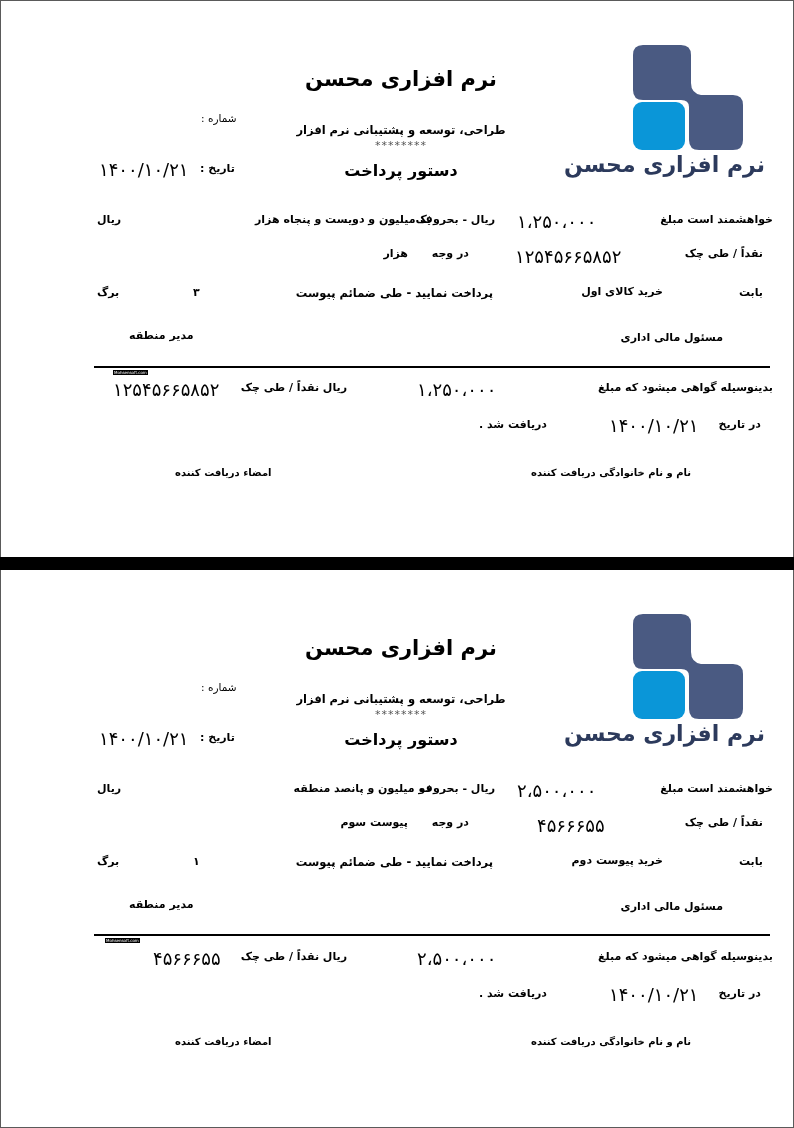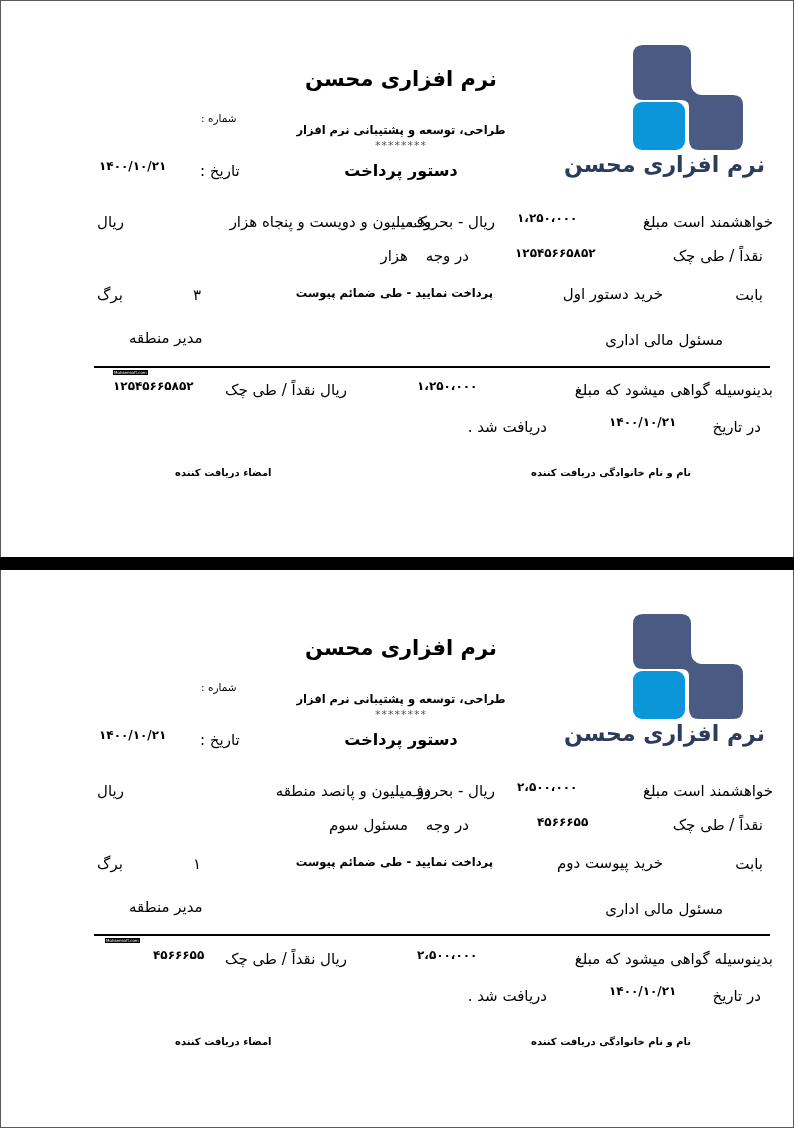--- a/index.html
+++ b/index.html
@@ -13,22 +13,22 @@
     .page.bottom { top: 570px; height: 558px; border-top: none; }
     .divider-band {
       position: absolute; left: 0; top: 557px; width: 794px; height: 14px; background: #000;
     }
     .abs { position: absolute; white-space: nowrap; direction: rtl; unicode-bidi: plaintext; }
     .t-title { font-size: 21px; font-weight: bold; }
     .t-sub { font-size: 11.5px; font-weight: bold; text-align: center; }
     .t-stars { font-size: 11px; color: #555; letter-spacing: 1px; }
     .t-heading { font-size: 16px; font-weight: bold; }
     .t-small { font-size: 10.5px; }
-    .t-body { font-size: 15px; font-weight: normal; }
-    .t-num { font-size: 12px; font-weight: bold; letter-spacing: 0.5px; }
+    .t-body { font-size: 11px; font-weight: bold; }
+    .t-num { font-size: 18px; font-weight: normal; letter-spacing: 0.5px; }
     .t-sig { font-size: 10px; font-weight: bold; }
     .sep-line { position: absolute; height: 2px; background: #000; }
     .watermark { position: absolute; font-size: 4px; background: #000; color: #fff; padding: 0 1px; line-height: 5px; }
     .logo { position: absolute; width: 140px; height: 150px; }
     .logo-text { position: absolute; font-size: 22px; font-weight: bold; color: #2c3a5c; direction: rtl; white-space: nowrap; letter-spacing: -0.5px; }
   </style>
 </head>
 <body>
 
 <div class="page top">
@@ -52,21 +52,21 @@
   <div class="abs t-body" style="right:298px; top:212px;">ریال - بحروف</div>
   <div class="abs t-body" style="right:362px; top:212px;">یک‌میلیون و دویست و پنجاه هزار</div>
   <div class="abs t-body" style="left:96px; top:212px;">ریال</div>
 
   <div class="abs t-body" style="right:30px; top:246px;">نقداً / طی چک</div>
   <div class="abs t-num" style="left:514px; top:245px;">۱۲۵۴۵۶۶۵۸۵۲</div>
   <div class="abs t-body" style="right:324px; top:246px;">در وجه</div>
   <div class="abs t-body" style="right:385px; top:246px;">هزار</div>
 
   <div class="abs t-body" style="right:30px; top:285px;">بابت</div>
-  <div class="abs t-body" style="right:130px; top:284px;">خرید دستور اول</div>
+  <div class="abs t-body" style="right:130px; top:284px;">خرید کالای اول</div>
   <div class="abs t-sub" style="right:300px; top:285px;">پرداخت نمایید - طی ضمائم پیوست</div>
   <div class="abs t-body" style="left:192px; top:285px;">۳</div>
   <div class="abs t-body" style="left:96px; top:285px;">برگ</div>
 
   <div class="abs t-body" style="right:70px; top:330px;">مسئول مالی اداری</div>
   <div class="abs t-body" style="left:128px; top:328px;">مدیر منطقه</div>
 
   <div class="sep-line" style="left:93px; top:365px; width:676px;"></div>
   <div class="watermark" style="left:112px; top:369px;">Mohsensoft.com</div>
 
@@ -103,21 +103,21 @@
 
   <div class="abs t-body" style="right:20px; top:212px;">خواهشمند است مبلغ</div>
   <div class="abs t-num" style="left:516px; top:210px;">۲،۵۰۰،۰۰۰</div>
   <div class="abs t-body" style="right:298px; top:212px;">ریال - بحروف</div>
   <div class="abs t-body" style="right:362px; top:212px;">دو میلیون و پانصد منطقه</div>
   <div class="abs t-body" style="left:96px; top:212px;">ریال</div>
 
   <div class="abs t-body" style="right:30px; top:246px;">نقداً / طی چک</div>
   <div class="abs t-num" style="left:536px; top:245px;">۴۵۶۶۶۵۵</div>
   <div class="abs t-body" style="right:324px; top:246px;">در وجه</div>
-  <div class="abs t-body" style="right:385px; top:246px;">مسئول سوم</div>
+  <div class="abs t-body" style="right:385px; top:246px;">پیوست سوم</div>
 
   <div class="abs t-body" style="right:30px; top:285px;">بابت</div>
   <div class="abs t-body" style="right:130px; top:284px;">خرید پیوست دوم</div>
   <div class="abs t-sub" style="right:300px; top:285px;">پرداخت نمایید - طی ضمائم پیوست</div>
   <div class="abs t-body" style="left:192px; top:285px;">۱</div>
   <div class="abs t-body" style="left:96px; top:285px;">برگ</div>
 
   <div class="abs t-body" style="right:70px; top:330px;">مسئول مالی اداری</div>
   <div class="abs t-body" style="left:128px; top:328px;">مدیر منطقه</div>
 

